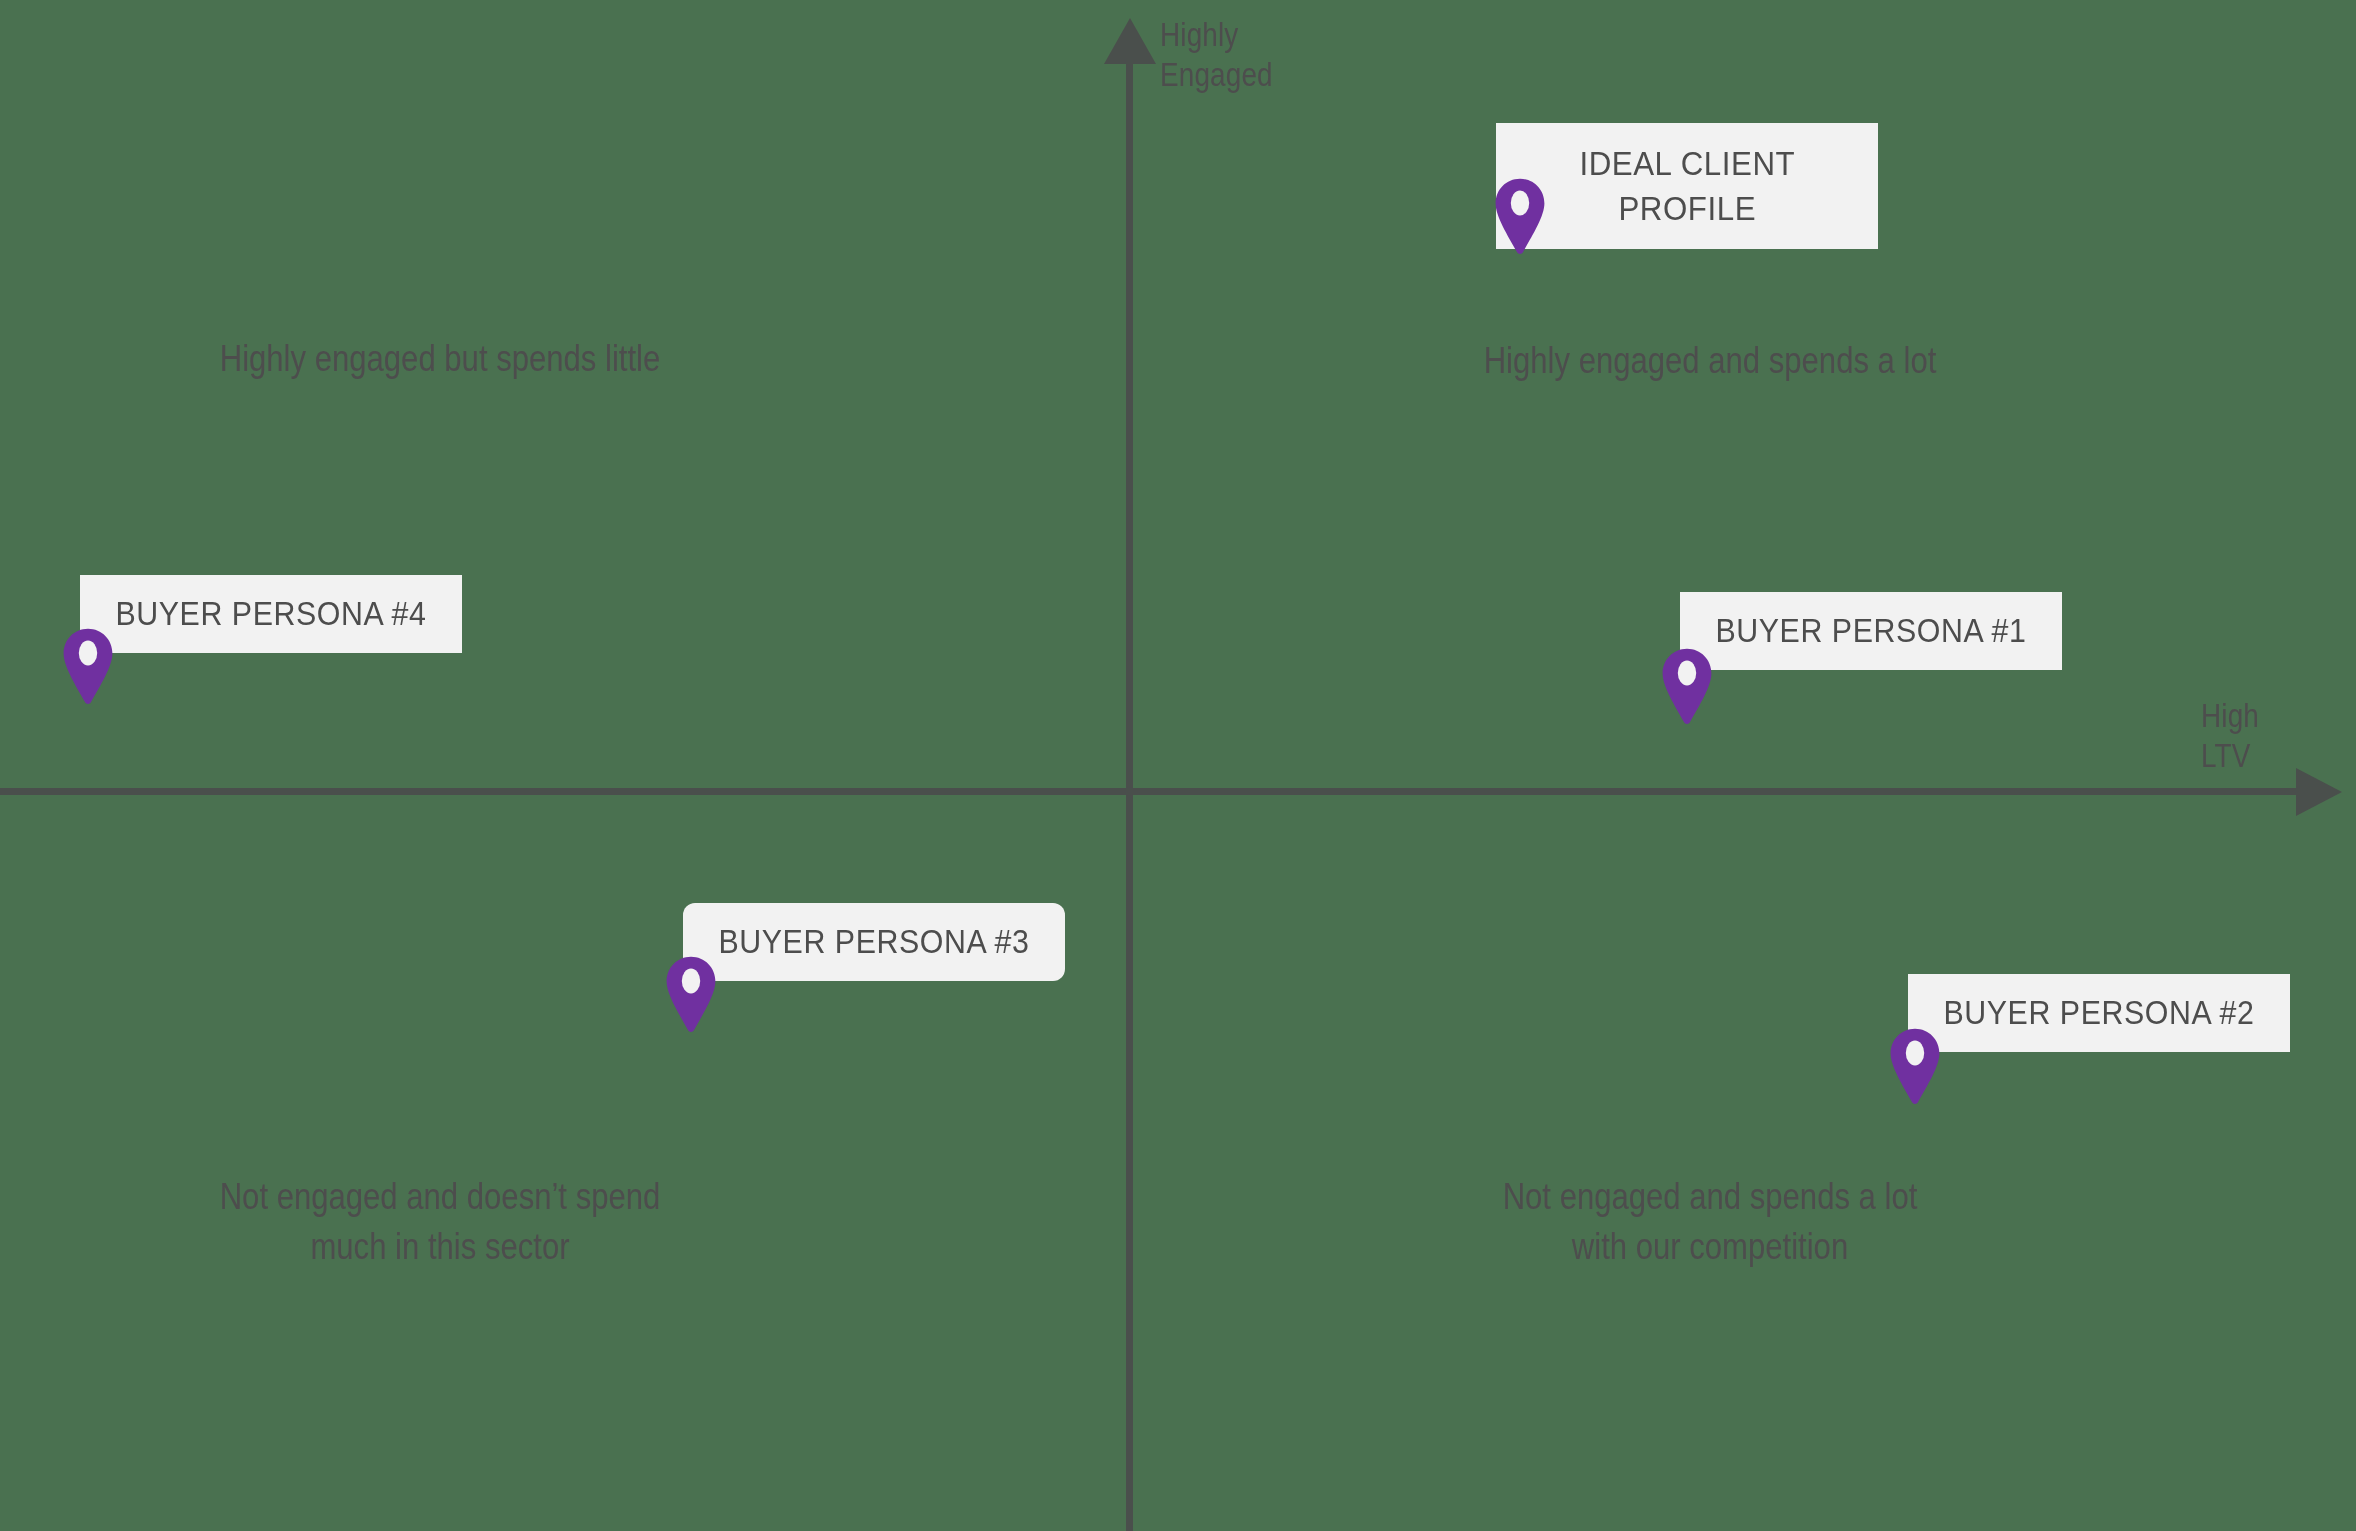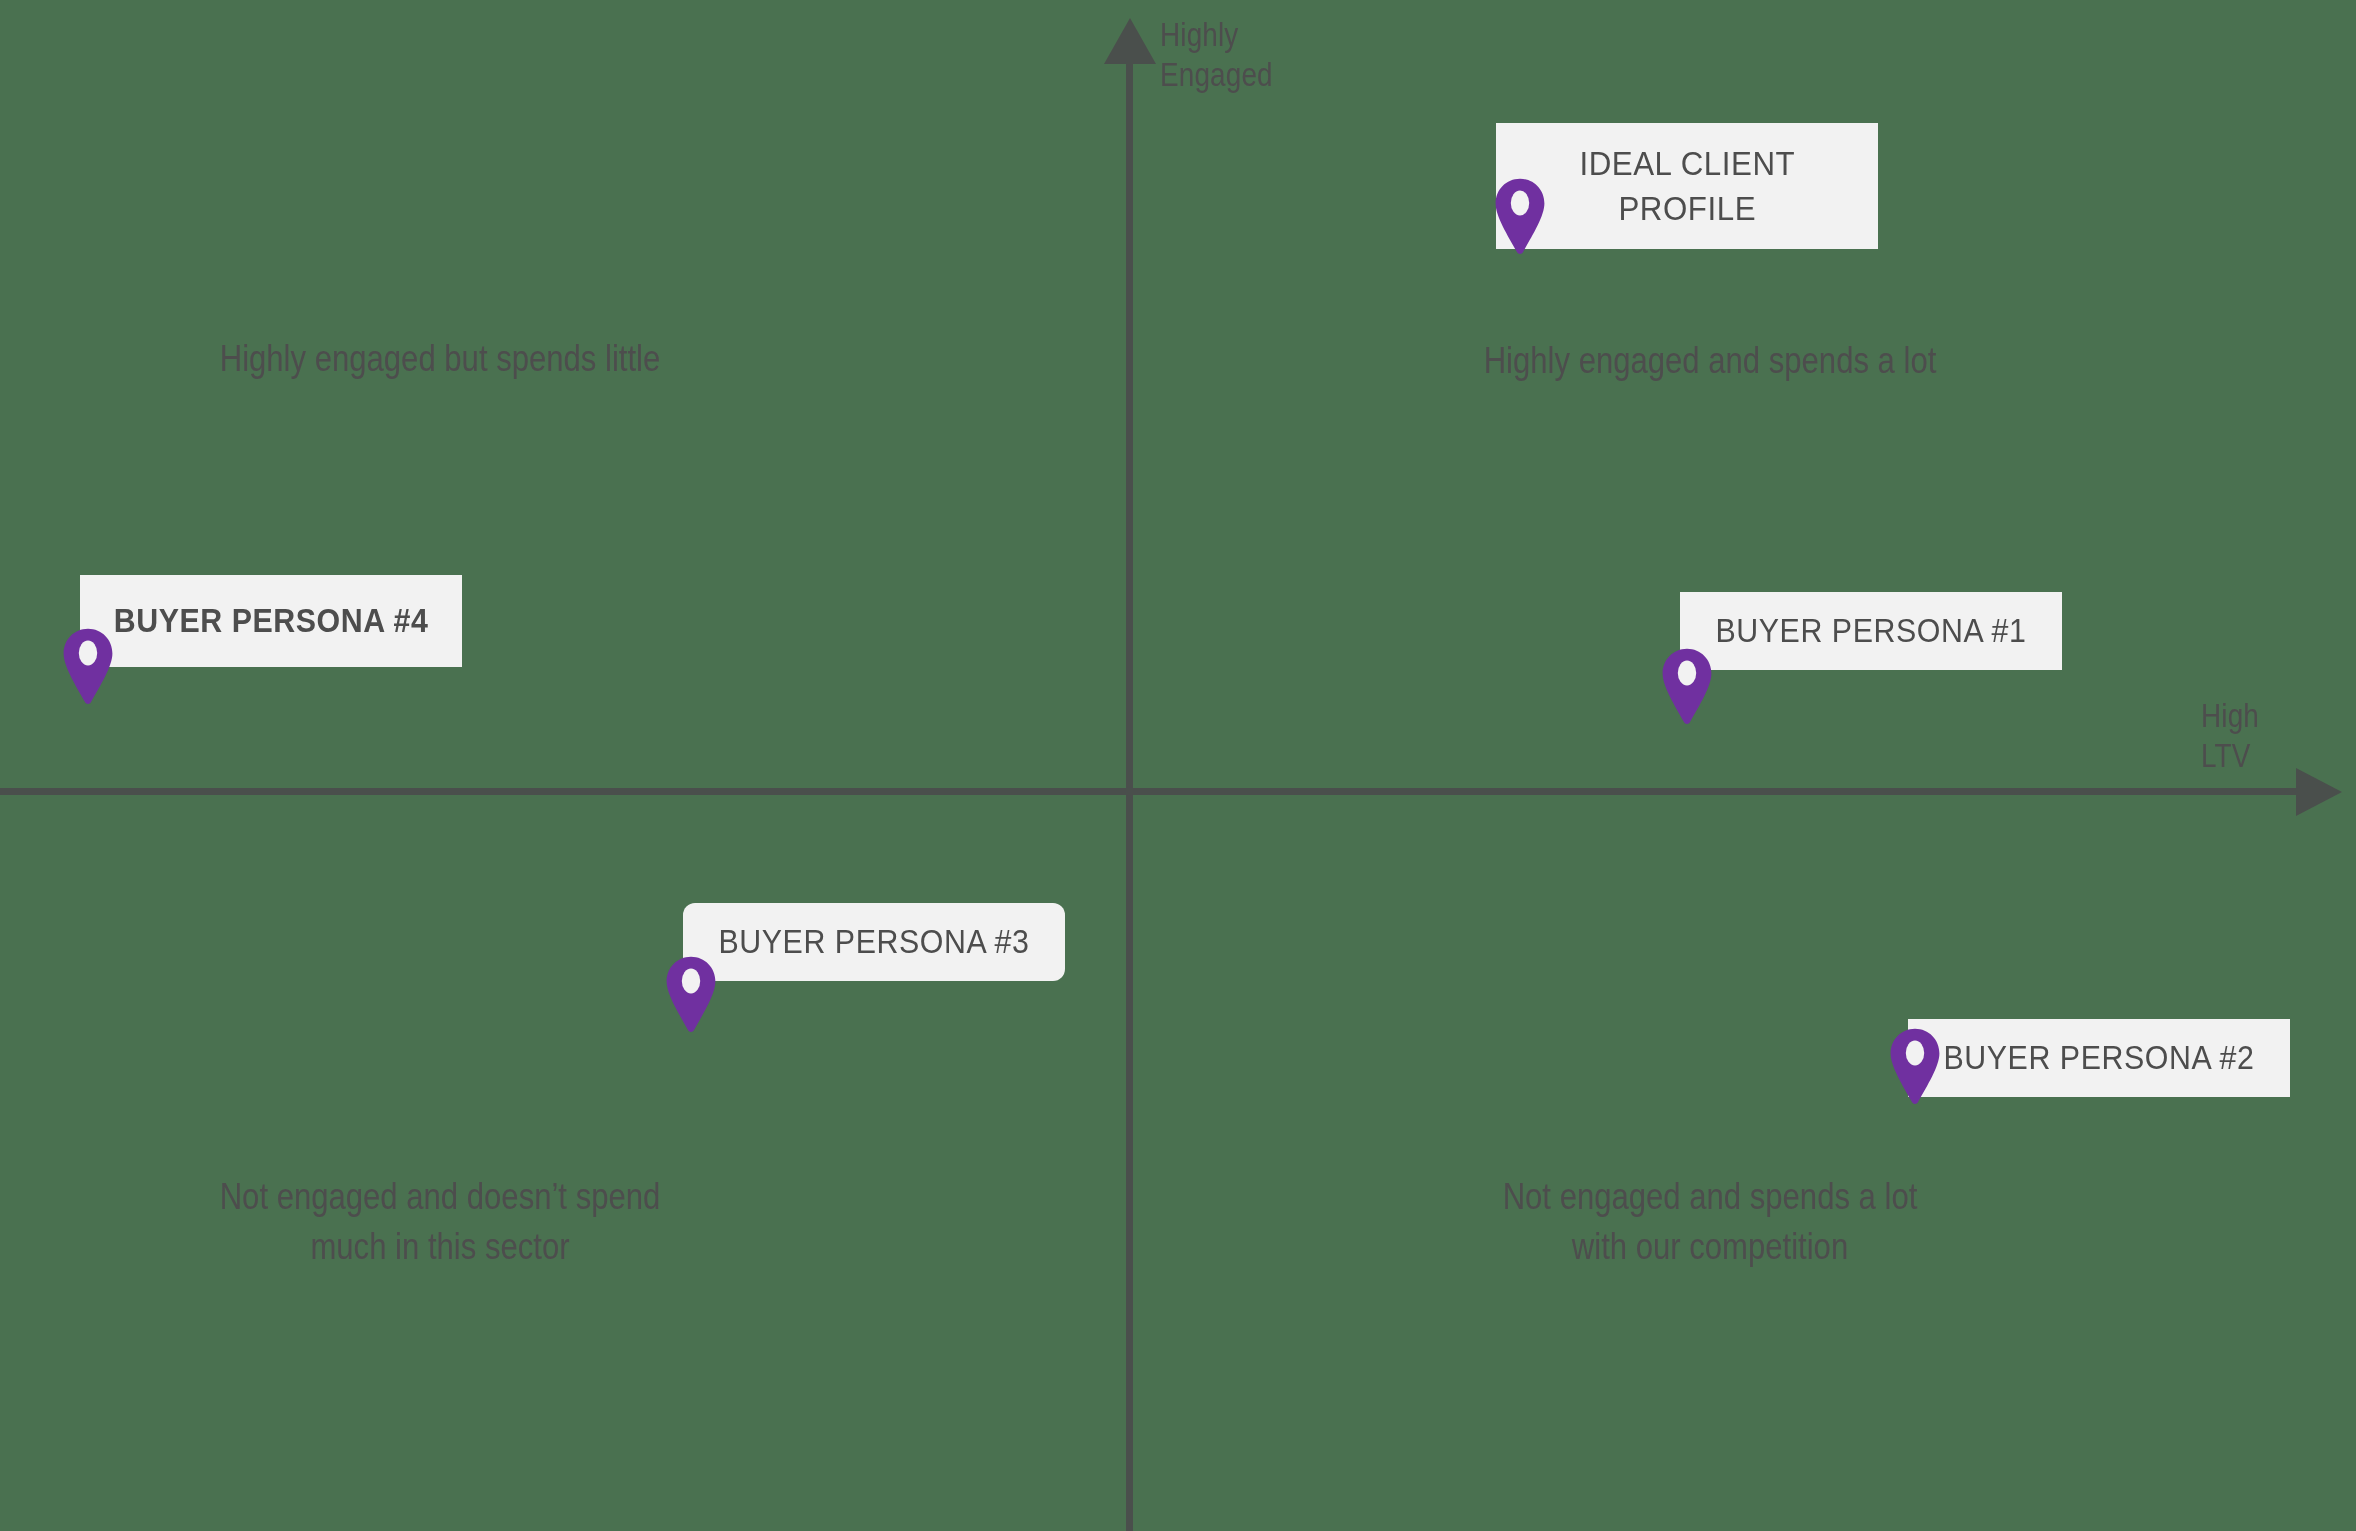--- a/index.html
+++ b/index.html
@@ -116,27 +116,27 @@
   .marker .label-box span { transform: scaleX(0.92); display: block; }
 
   
   .m-icp  { left: 1494px; top: 178px; }
   .m-icp  .label-box { left: 2px; top: -55px; width: 382px; height: 126px; font-size: 34px; line-height: 45px; }
 
   .m-bp1  { left: 1661px; top: 648px; }
   .m-bp1  .label-box { left: 19px; top: -56px; width: 382px; height: 78px; }
 
   .m-bp2  { left: 1889px; top: 1028px; }
-  .m-bp2  .label-box { left: 19px; top: -54px; width: 382px; height: 78px; margin-top: 45px; }
+  .m-bp2  .label-box { left: 19px; top: -54px; width: 382px; height: 78px; }
 
   .m-bp3  { left: 665px; top: 956px; }
   .m-bp3  .label-box { left: 18px; top: -53px; width: 382px; height: 78px; border-radius: 12px; }
 
   .m-bp4  { left: 62px; top: 628px; }
-  .m-bp4  .label-box { left: 18px; top: -53px; width: 382px; height: 92px; font-weight: bold; }
+  .m-bp4  .label-box { left: 18px; top: -53px; width: 382px; height: 78px; }
 </style>
 </head>
 <body>
 
 <div id="stage">
 
   <div class="axis-h"></div>
   <div class="axis-v"></div>
   <div class="arrow-up"></div>
   <div class="arrow-right"></div>

